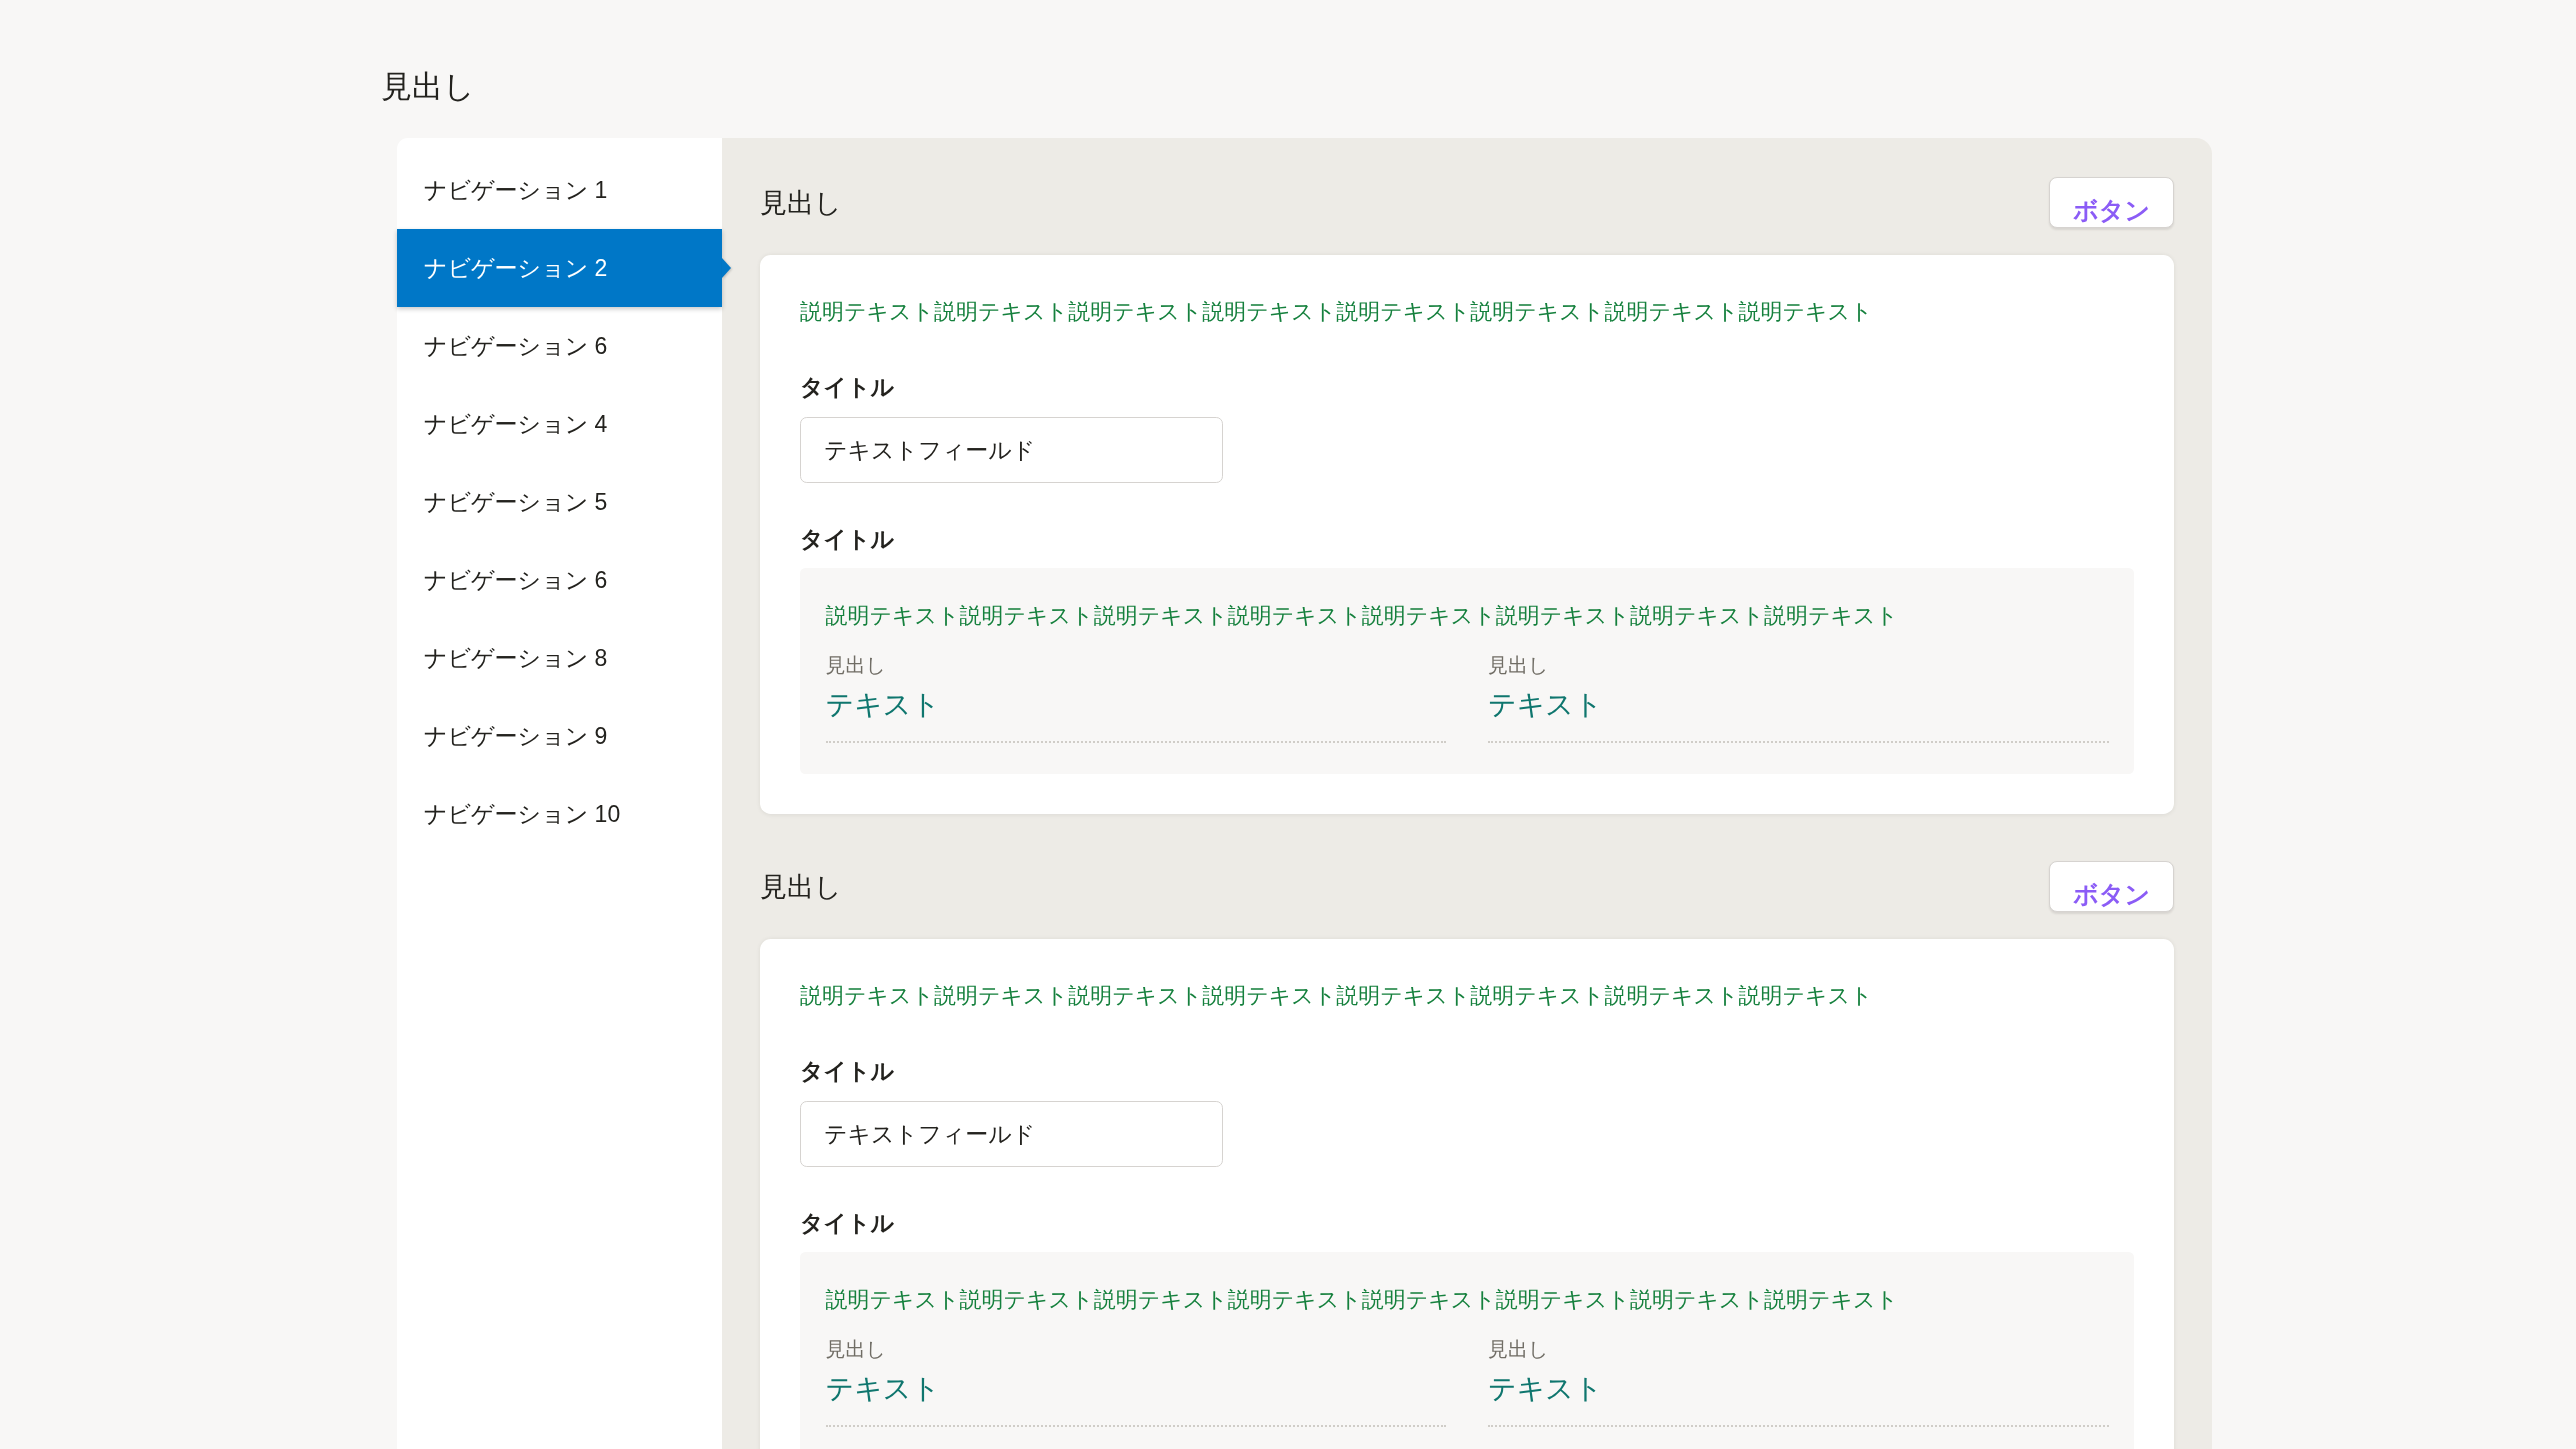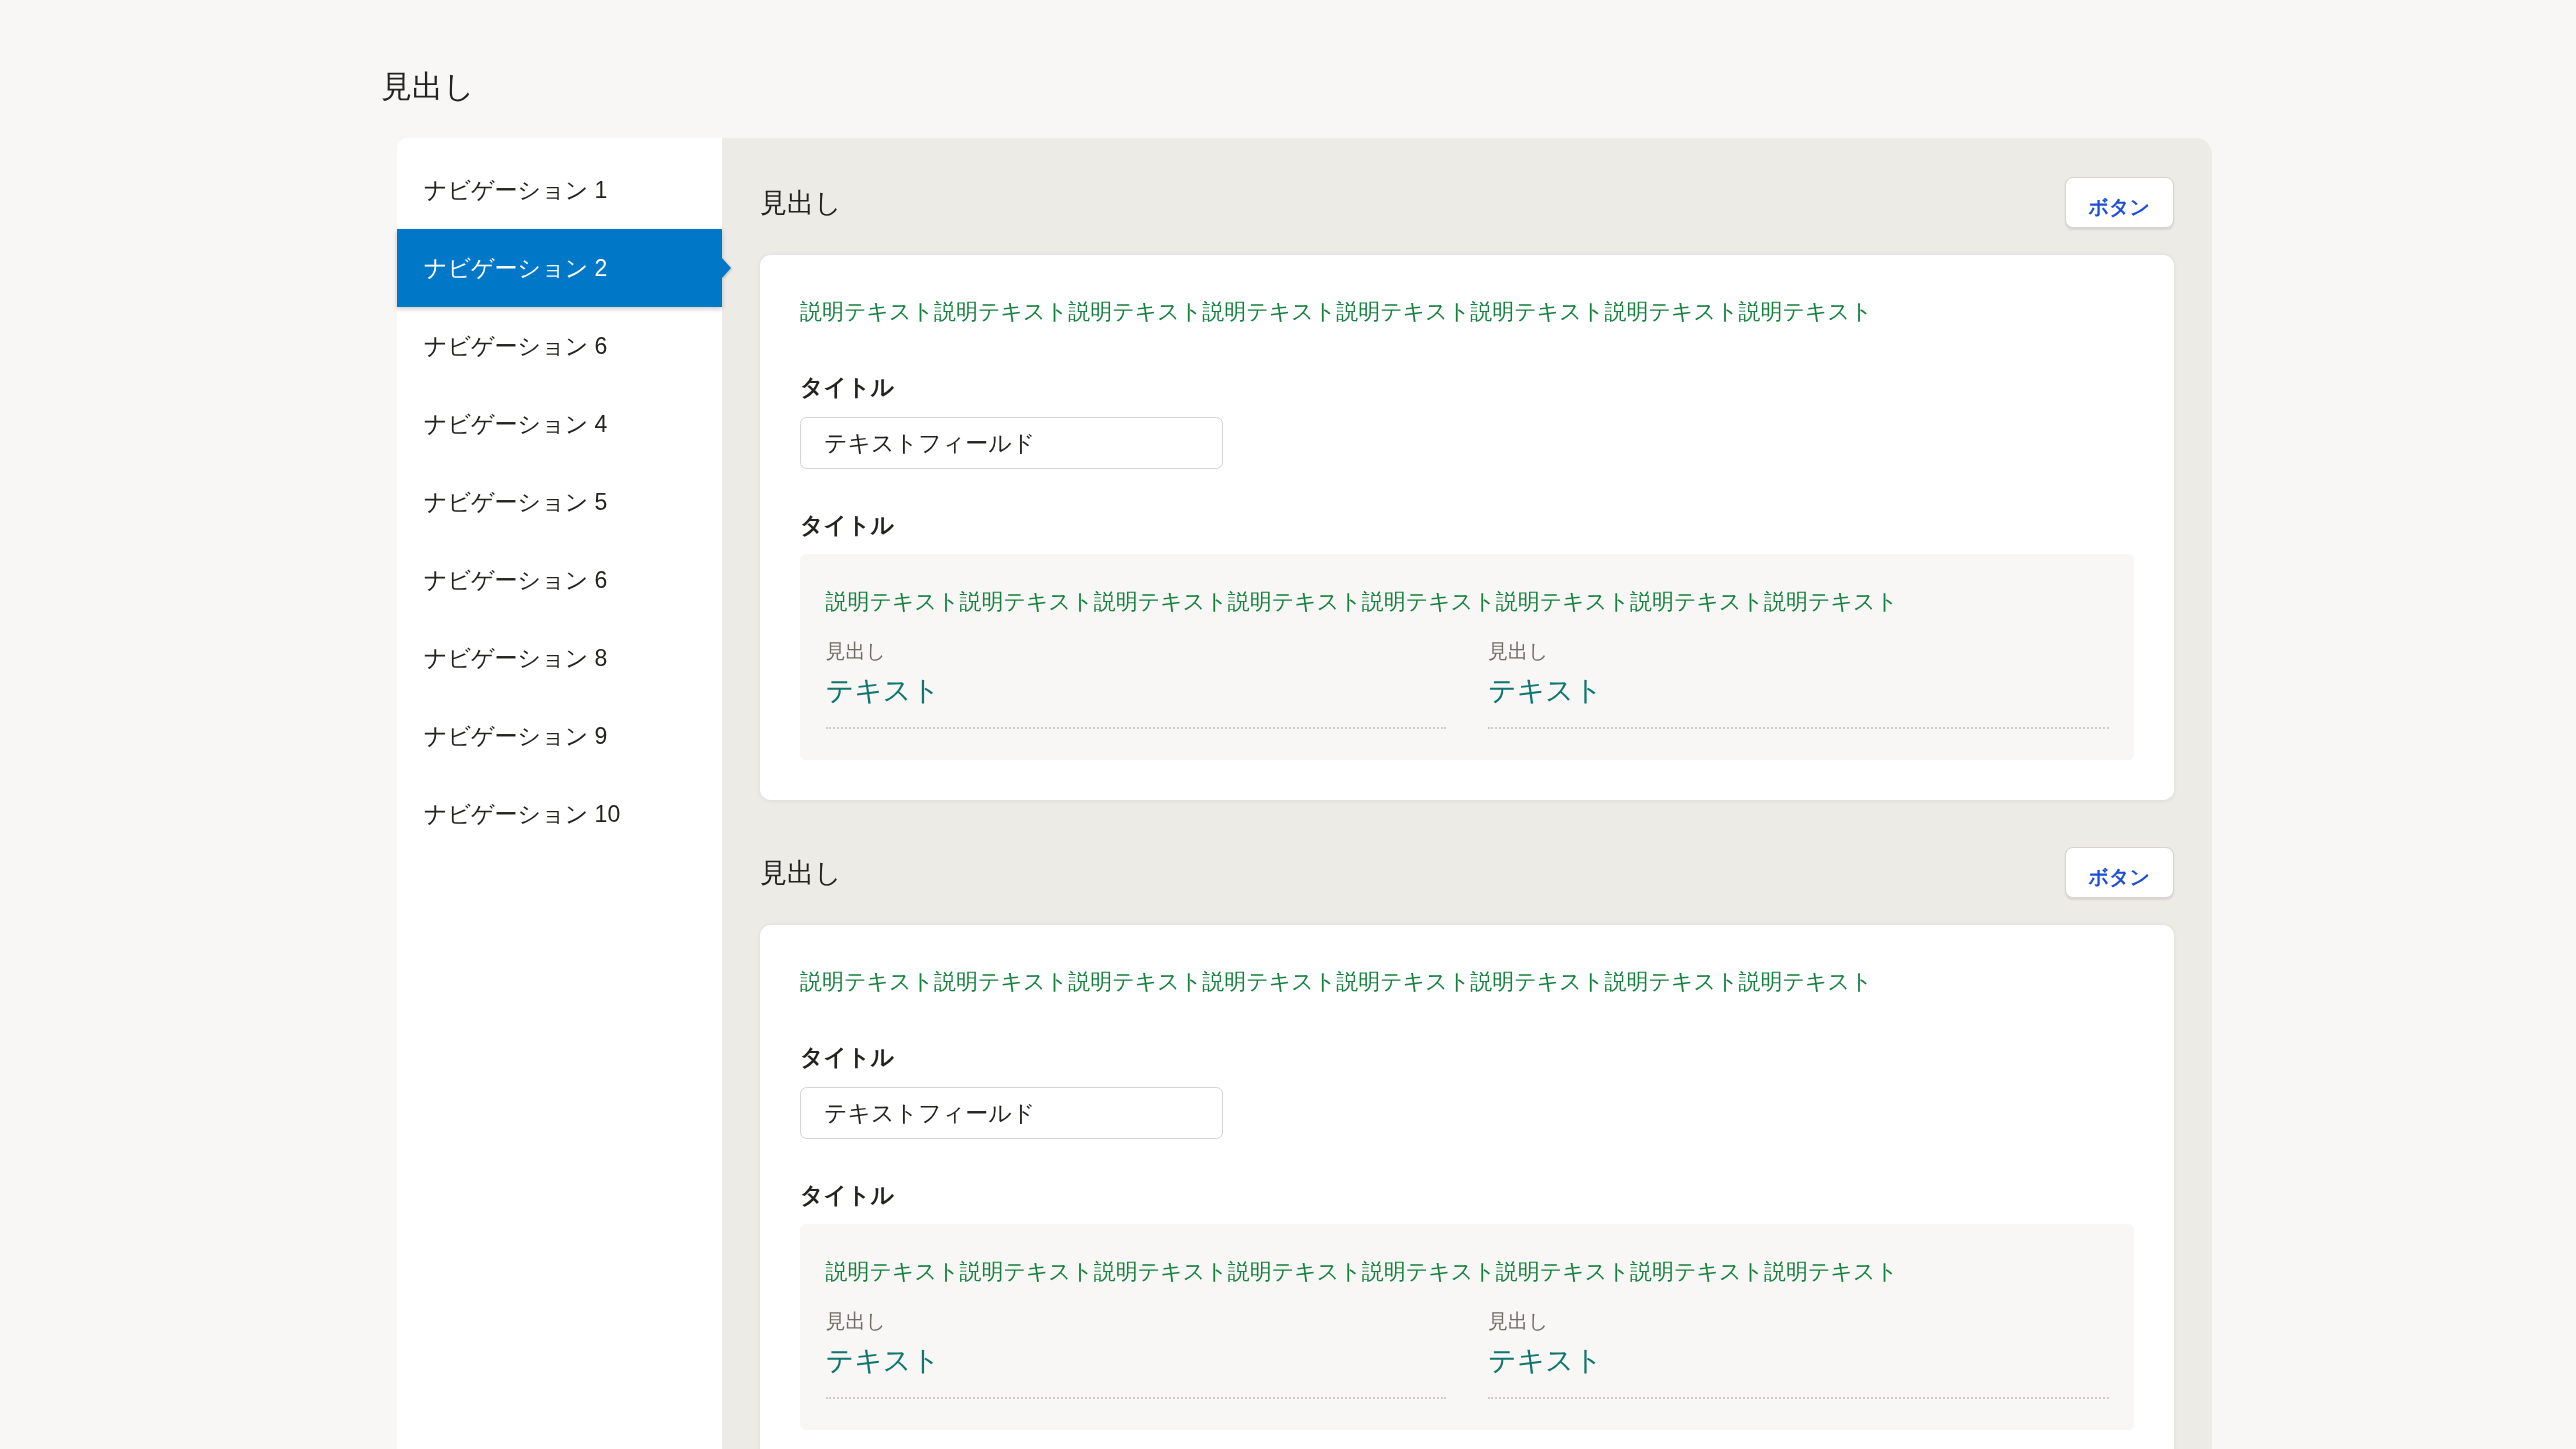--- a/index.html
+++ b/index.html
@@ -55,36 +55,36 @@
 
   .section + .section { margin-top:47px; }
   .section-header {
     display:flex; justify-content:space-between; align-items:center;
     height:51px; margin-bottom:27px;
   }
   .section-heading { font-size:27px; font-weight:500; color:#23221e; }
   .btn {
     height:51px; padding:16px 23px; background:#ffffff;
     border:1.3px solid #d6d3d0; border-radius:8px;
-    font-family:inherit; font-size:20px; font-weight:bold; color:#1d4ed8;
+    font-family:inherit; font-size:25px; font-weight:bold; color:#8b5cf6;
     cursor:pointer; box-shadow:0 1.3px 2px rgba(35,34,30,0.10);
   }
 
   .card {
     background:#ffffff; border-radius:10.7px; padding:40px;
     box-shadow:0 0.7px 4px rgba(35,34,30,0.08);
   }
   .desc { font-size:22px; line-height:34px; color:#15803d; }
   .card > .desc { margin-bottom:44px; }
 
   .field-label { font-size:23px; font-weight:bold; line-height:29.5px; margin-bottom:14.8px; color:#23221e; }
   .field-label.second { margin-top:42px; margin-bottom:13.4px; }
 
   .text-field {
-    width:423px; height:52px; background:#ffffff;
+    width:423px; height:66px; background:#ffffff;
     border:1.3px solid #d6d3d0; border-radius:6.7px;
     padding:0 23px; font-family:inherit; font-size:23px; color:#23221e;
     outline:none; display:block;
   }
 
   .subcard {
     background:#f8f7f6; border-radius:5.4px;
     padding:31px 25.5px 31px 25.5px;
   }
   .subcard .desc { margin-bottom:19px; }

